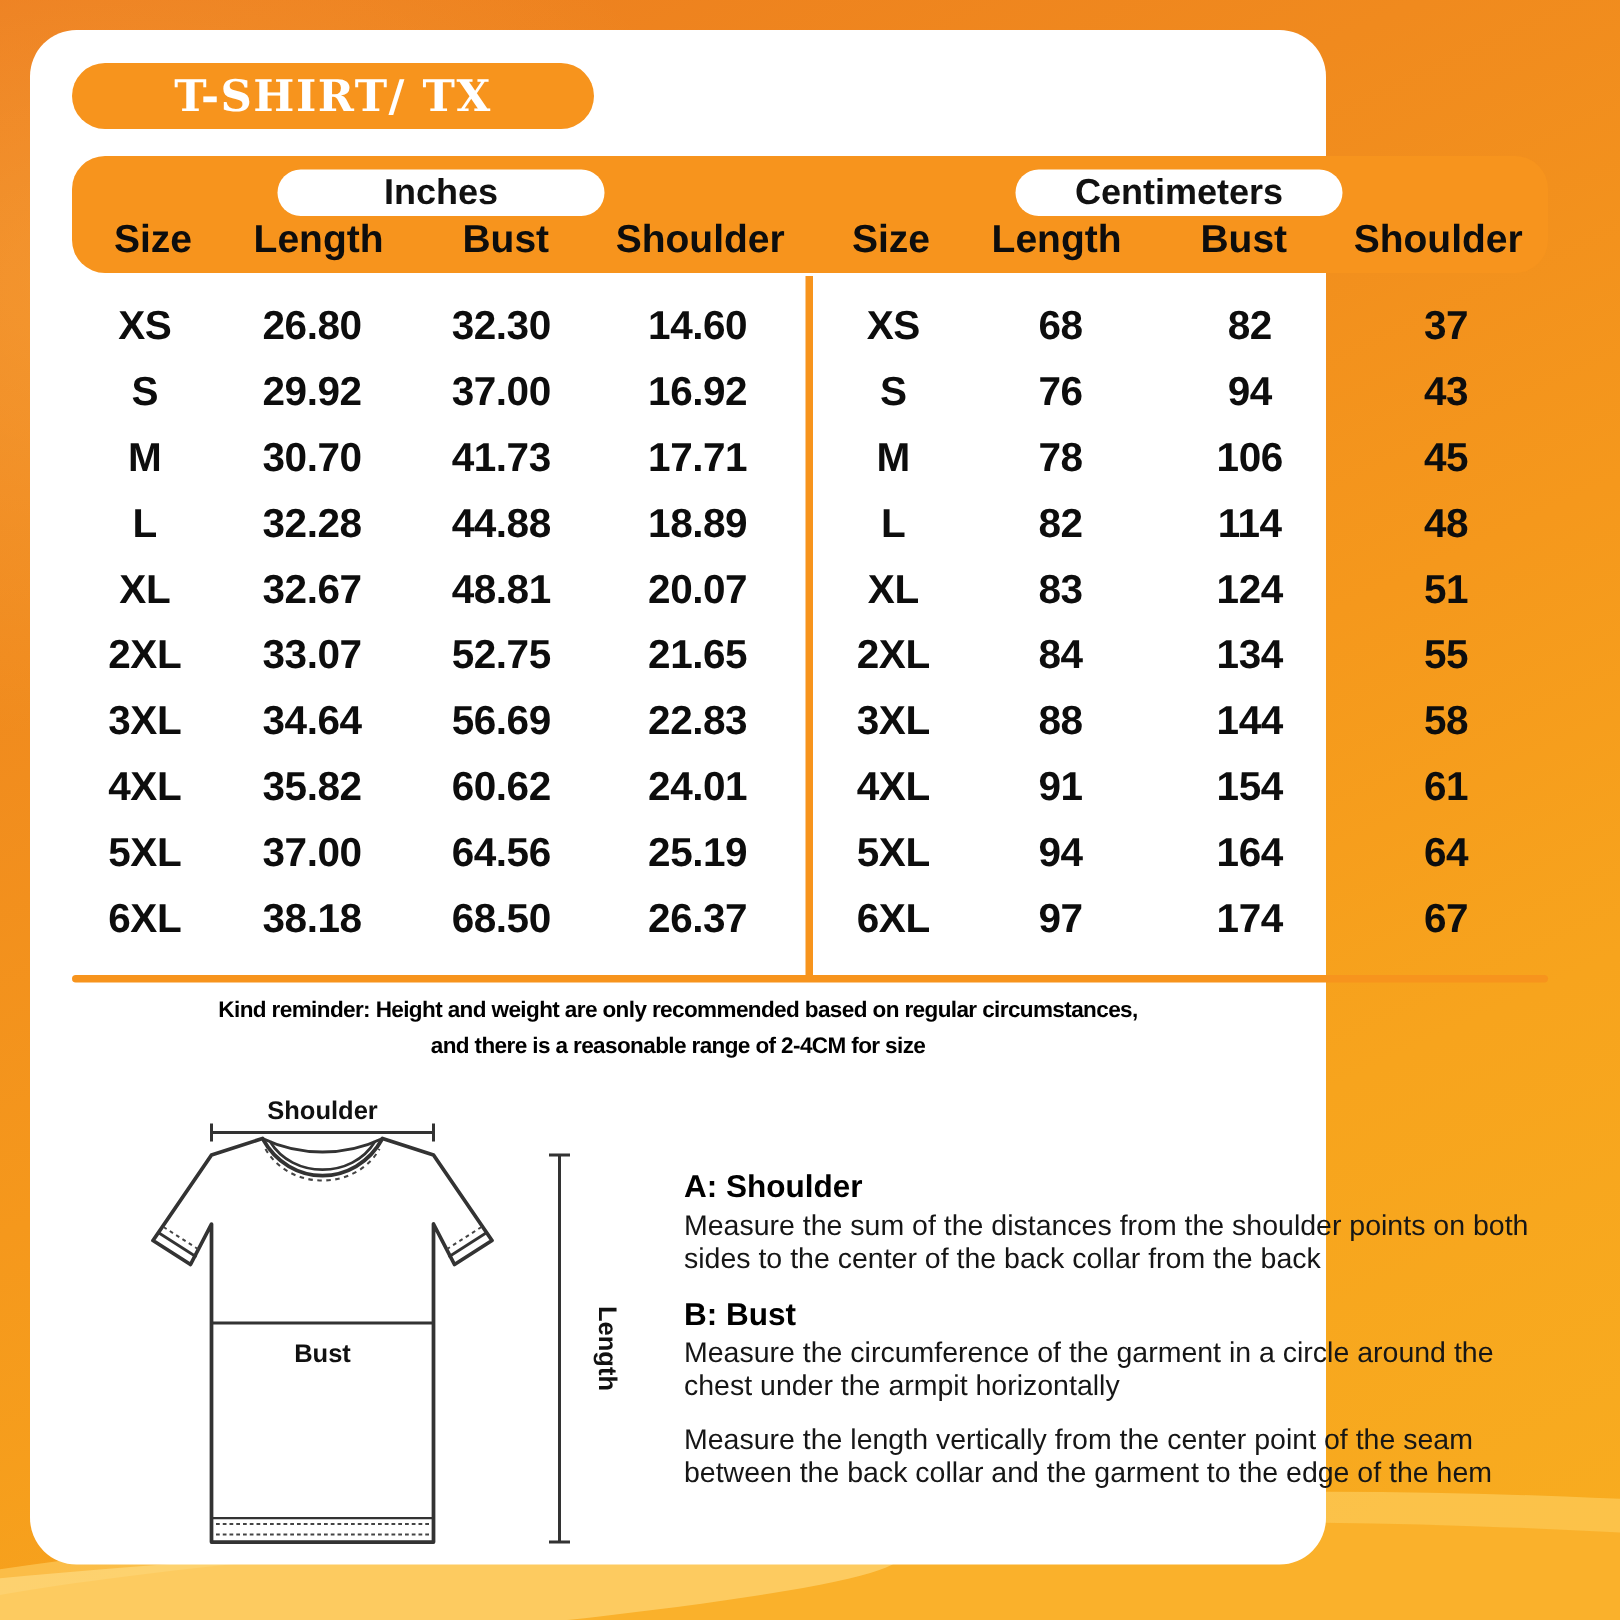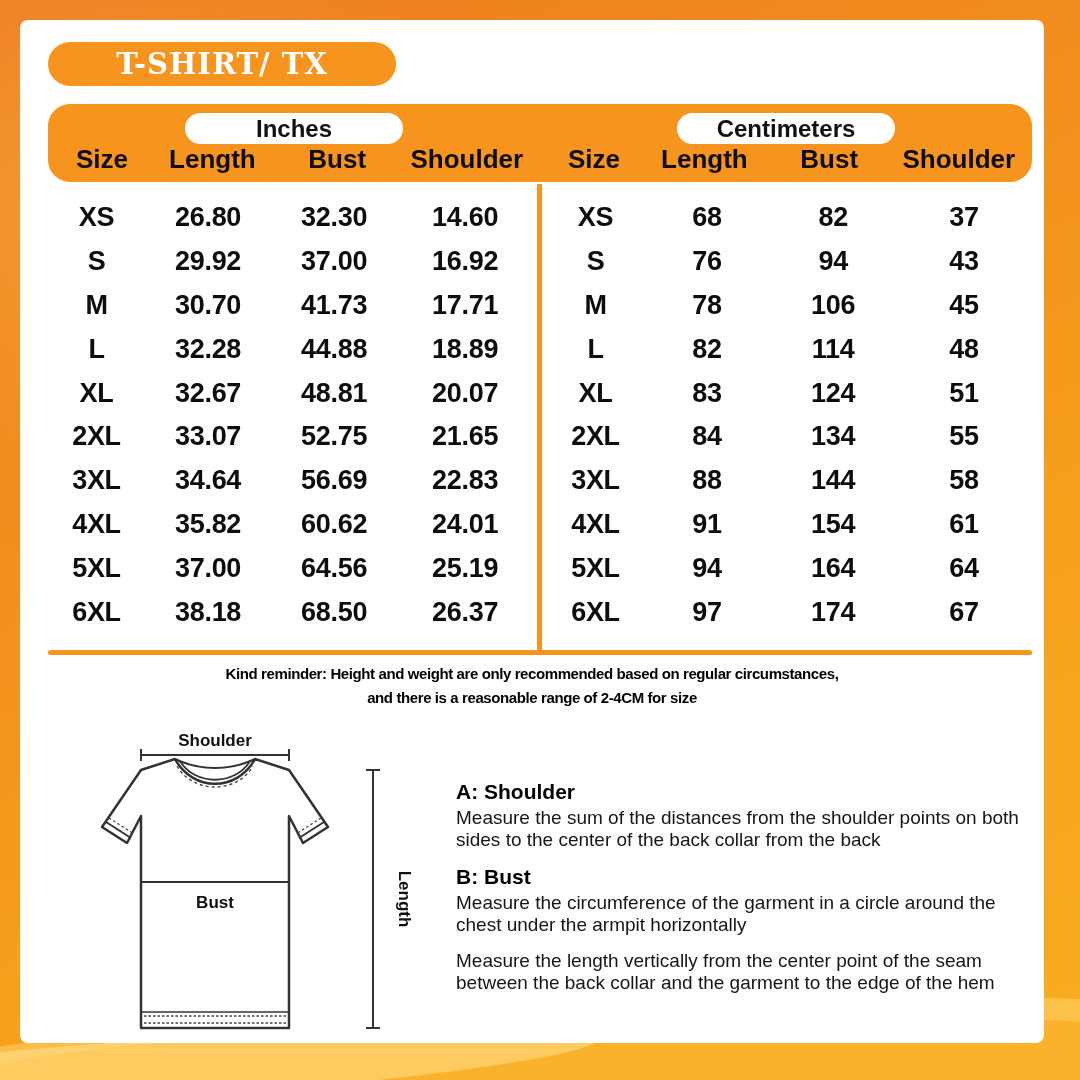--- a/index.html
+++ b/index.html
@@ -9,22 +9,22 @@
     background:
       radial-gradient(700px 500px at 8% 18%, rgba(255,190,80,0.35), rgba(255,190,80,0) 60%),
       linear-gradient(155deg,#ec7c1f 0%, #f08a1e 28%, #f5981c 52%, #f7a41d 72%, #f8ad20 100%);
   }
   .wave{position:absolute;border-radius:50%;}
   .wave1{left:-180px;bottom:-60px;width:1500px;height:140px;background:rgba(255,214,107,0.55);transform:rotate(-2.2deg);}
   .wave2{left:-120px;bottom:-86px;width:1500px;height:150px;background:rgba(250,175,40,0.9);transform:rotate(-1.2deg);}
   .wave3{left:-300px;bottom:-20px;width:900px;height:60px;background:rgba(255,230,150,0.5);transform:rotate(-4deg);}
 
   .card{
-    position:absolute;left:20px;top:20px;width:1024px;height:1023px;
-    background:#ffffff;border-radius:8px;
+    position:absolute;left:20px;top:20px;width:864px;height:1023px;
+    background:#ffffff;border-radius:31px;
   }
 
   .title-pill{
     position:absolute;left:28px;top:22px;width:348px;height:44px;border-radius:22px;
     background:var(--accent);display:flex;align-items:center;justify-content:center;
     color:#fff;font-family:"DejaVu Serif", serif;font-weight:bold;font-size:29px;letter-spacing:1px;
   }
 
   .header-band{
     position:absolute;left:28px;top:84px;width:984px;height:78px;

